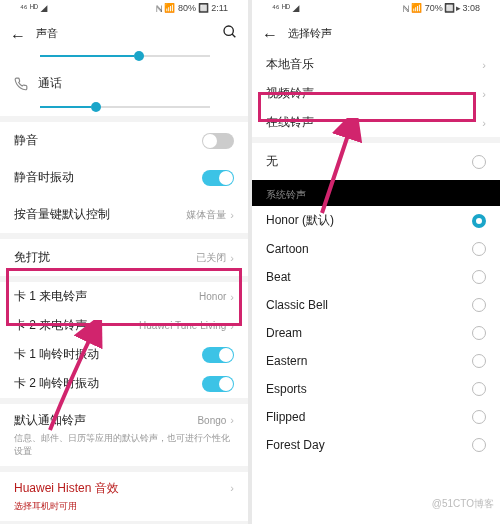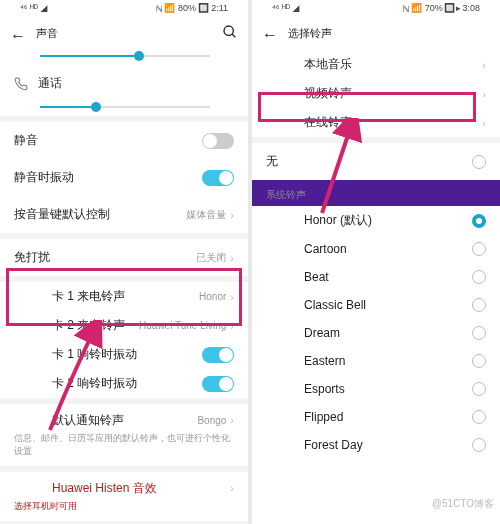--- a/index.html
+++ b/index.html
@@ -11,39 +11,39 @@
 .header { display: flex; align-items: center; padding: 8px 10px; gap: 10px; }
 .back { font-size: 16px; color: #222; }
 .title { font-size: 11px; font-weight: 400; flex: 1; }
 .search { font-size: 15px; }
 .row { display: flex; align-items: center; padding: 10px 14px; min-height: 36px; }
 .row-label { flex: 1; font-size: 12px; color: #222; }
 .row-value { font-size: 10px; color: #999; }
 .row-sub { font-size: 9px; color: #999; padding: 0 14px 8px 14px; }
 .chev { color: #bbb; font-size: 11px; margin-left: 4px; }
 .divider { height: 6px; background: #f3f3f3; }
-.section-label { padding: 8px 14px 4px; font-size: 10px; color: #888; background: #4c1d95; }
+.section-label { padding: 8px 14px 4px; font-size: 10px; color: #888; background: #000000; }
 .toggle { width: 32px; height: 16px; border-radius: 8px; position: relative; }
 .toggle.on { background: #3cc3e6; }
 .toggle.off { background: #ccc; }
 .toggle::after { content: ""; position: absolute; width: 14px; height: 14px; border-radius: 50%; background: #fff; top: 1px; }
 .toggle.on::after { right: 1px; }
 .toggle.off::after { left: 1px; }
 .slider-row { display: flex; align-items: center; padding: 4px 14px 8px 40px; }
 .slider { height: 2px; background: #ddd; width: 170px; position: relative; }
 .slider-fill { position: absolute; left: 0; top: 0; height: 2px; background: #1aa5c9; }
 .slider-thumb { position: absolute; width: 10px; height: 10px; border-radius: 50%; background: #1aa5c9; top: -4px; }
 .radio { width: 14px; height: 14px; border: 1.5px solid #bbb; border-radius: 50%; }
 .radio.sel { border: 4px solid #1aa5c9; width: 14px; height: 14px; }
 .icon-phone { width: 14px; height: 14px; margin-right: 10px; color: #888; }
 .disabled { color: #b91c1c; }
 .hl-box { position: absolute; border: 3px solid #d1246d; pointer-events: none; }
 .arrow { position: absolute; pointer-events: none; }
 .watermark { position: absolute; right: 6px; bottom: 13px; font-size: 10px; color: #bbb; }
-.tight { padding-top: 6px; padding-bottom: 6px; min-height: 28px; margin-left: 38px; }
+.tight { padding-top: 6px; padding-bottom: 6px; min-height: 28px; }
 </style>
 </head>
 <body>
 
 <div class="screens">
 
   <div class="screen">
     <div class="statusbar">
       <div class="sb-left">
           <span>⁴⁶ ᴴᴰ ◢</span>

